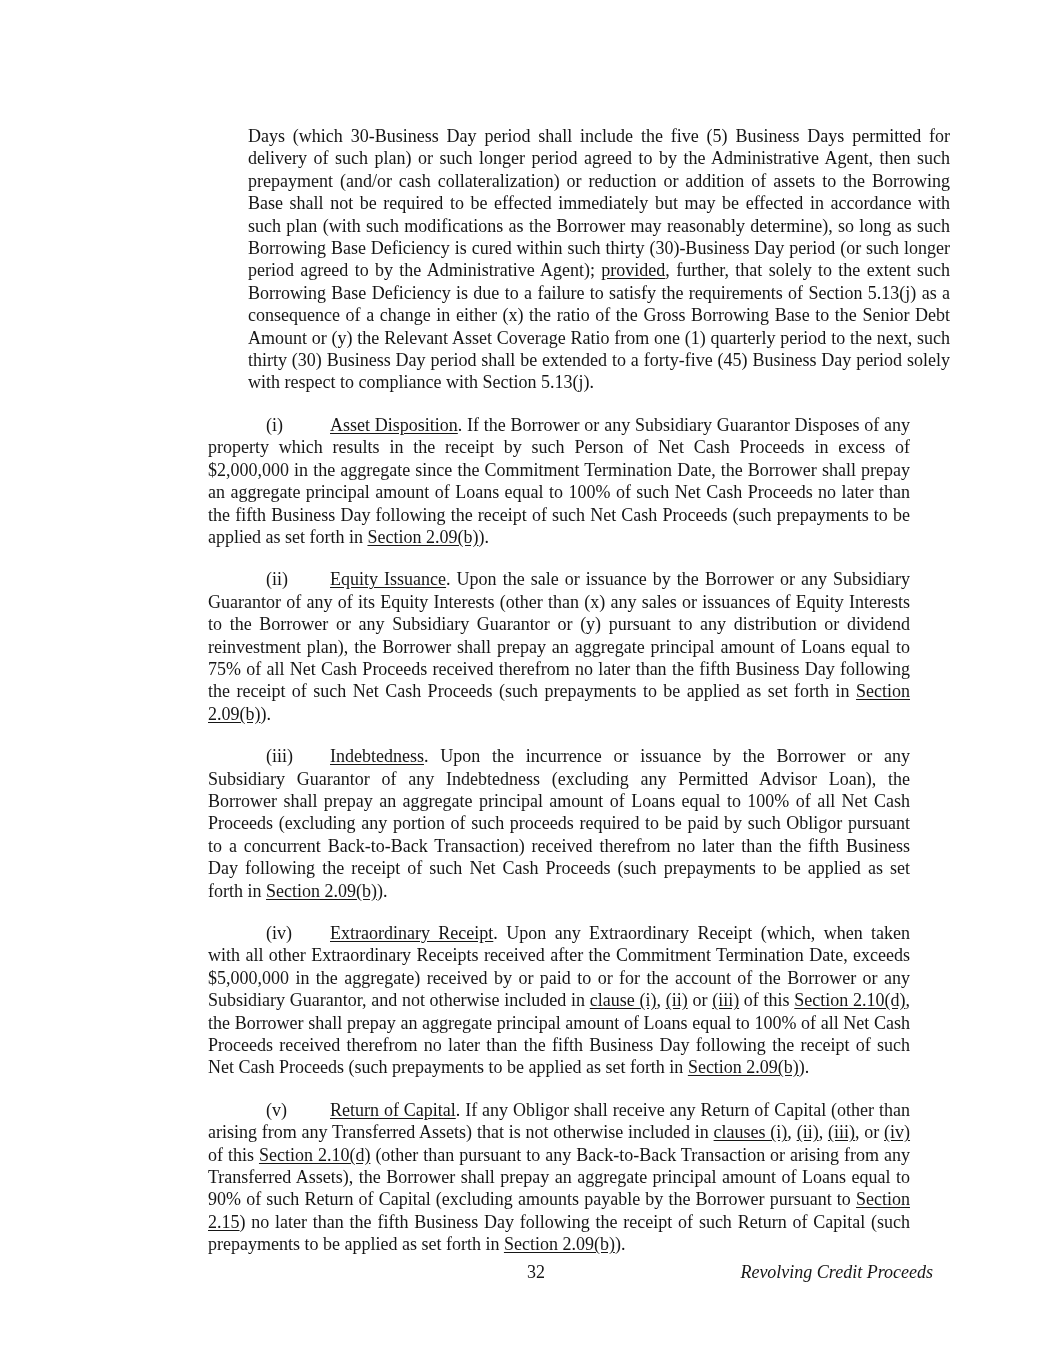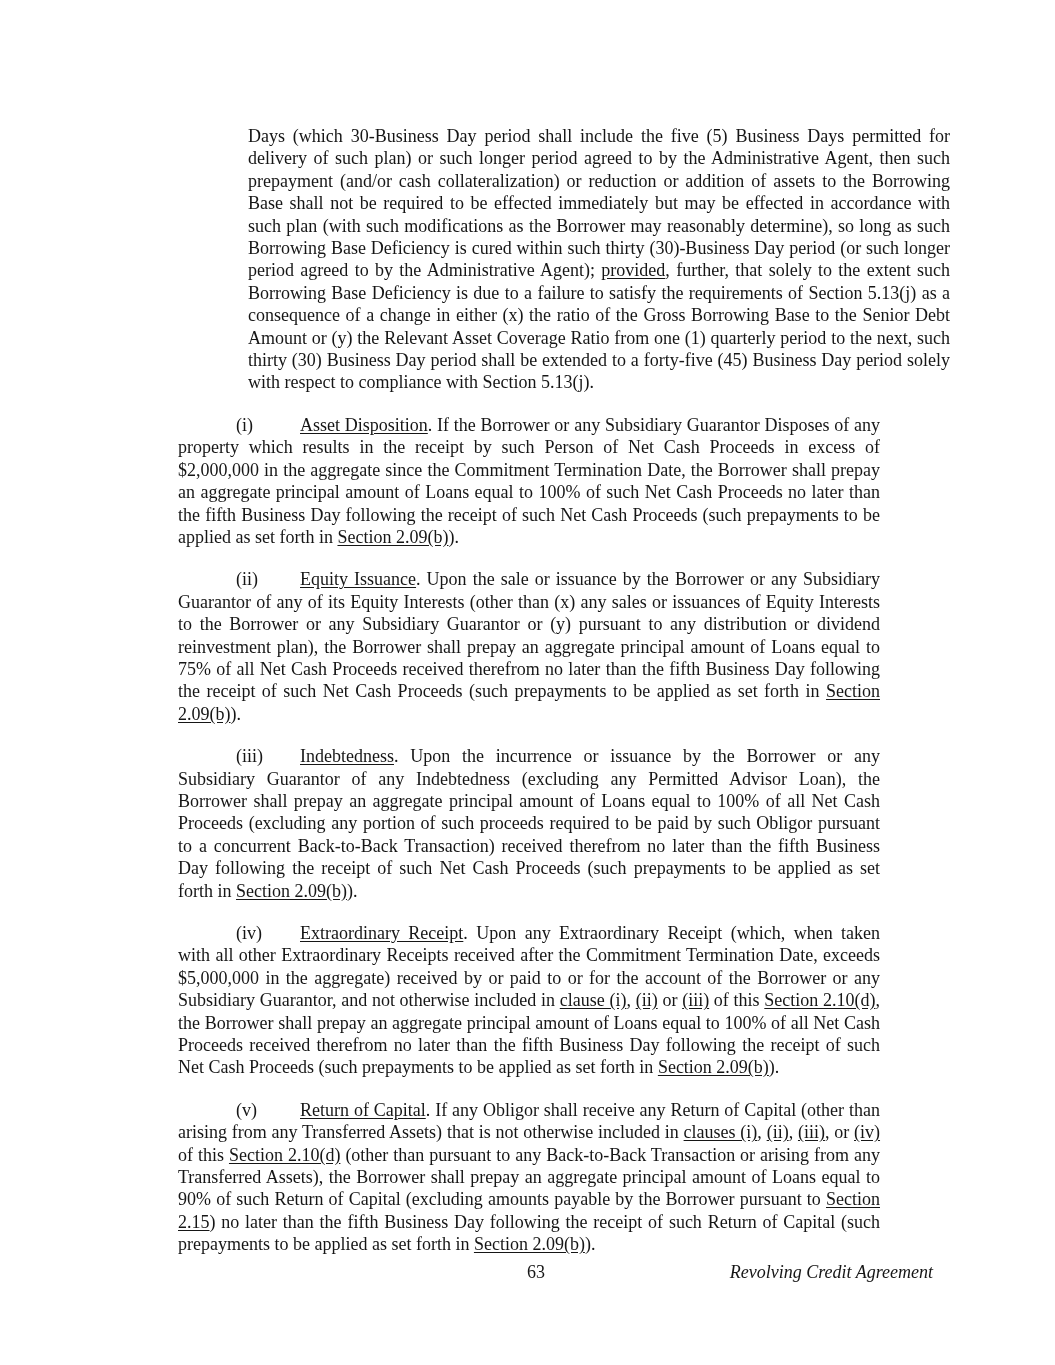--- a/index.html
+++ b/index.html
@@ -12,21 +12,21 @@
   }
   .content {
     position:absolute; left:122px; top:125px; width:828px;
     font-family:"Liberation Serif","DejaVu Serif",serif;
     font-size:18px; line-height:22.4px;
     color:#161616;
     text-align:justify;
   }
   .para { margin:0 0 20px 0; }
   .para.block { margin-left:126px; width:702px; }
-  .para.sub   { margin-left:56px; width:702px; text-indent:58px; }
+  .para.sub   { margin-left:86px; width:702px; text-indent:58px; }
   .para.body-level { text-indent:130px; }
   .clause-label { display:inline-block; text-indent:0; }
   .clause-label.label-sub { width:64px; }
   .clause-label.label-d   { width:61px; }
   .u { text-decoration:underline; text-underline-offset:2px; }
   .footer {
     position:absolute; left:122px; top:1262px; width:828px; height:26px;
     font-family:"Liberation Serif","DejaVu Serif",serif;
     font-size:18px; color:#161616;
   }
@@ -45,16 +45,16 @@
 <div class="page">
   <div class="content">
       <div class="para block"><span>Days (which 30-Business Day period shall include the five (5) Business Days permitted for delivery of such plan) or such longer period agreed to by the Administrative Agent, then such prepayment (and/or cash collateralization) or reduction or addition of assets to the Borrowing Base shall not be required to be effected immediately but may be effected in accordance with such plan (with such modifications as the Borrower may reasonably determine), so long as such Borrowing Base Deficiency is cured within such thirty (30)-Business Day period (or such longer period agreed to by the Administrative Agent); </span><span class="u">provided</span><span>, further, that solely to the extent such Borrowing Base Deficiency is due to a failure to satisfy the requirements of Section 5.13(j) as a consequence of a change in either (x) the ratio of the Gross Borrowing Base to the Senior Debt Amount or (y) the Relevant Asset Coverage Ratio from one (1) quarterly period to the next, such thirty (30) Business Day period shall be extended to a forty-five (45) Business Day period solely with respect to compliance with Section 5.13(j).</span></div>
       <div class="para sub"><span class="clause-label label-sub">(i)</span><span class="u">Asset Disposition</span><span>.  If the Borrower or any Subsidiary Guarantor Disposes of any property which results in the receipt by such Person of Net Cash Proceeds in excess of $2,000,000 in the aggregate since the Commitment Termination Date, the Borrower shall prepay an aggregate principal amount of Loans equal to 100% of such Net Cash Proceeds no later than the fifth Business Day following the receipt of such Net Cash Proceeds (such prepayments to be applied as set forth in </span><span class="u">Section 2.09(b)</span><span>).</span></div>
       <div class="para sub"><span class="clause-label label-sub">(ii)</span><span class="u">Equity Issuance</span><span>.  Upon the sale or issuance by the Borrower or any Subsidiary Guarantor of any of its Equity Interests (other than (x) any sales or issuances of Equity Interests to the Borrower or any Subsidiary Guarantor or (y) pursuant to any distribution or dividend reinvestment plan), the Borrower shall prepay an aggregate principal amount of Loans equal to 75% of all Net Cash Proceeds received therefrom no later than the fifth Business Day following the receipt of such Net Cash Proceeds (such prepayments to be applied as set forth in </span><span class="u">Section 2.09(b)</span><span>).</span></div>
       <div class="para sub"><span class="clause-label label-sub">(iii)</span><span class="u">Indebtedness</span><span>.  Upon the incurrence or issuance by the Borrower or any Subsidiary Guarantor of any Indebtedness (excluding any Permitted Advisor Loan), the Borrower shall prepay an aggregate principal amount of Loans equal to 100% of all Net Cash Proceeds (excluding any portion of such proceeds required to be paid by such Obligor pursuant to a concurrent Back-to-Back Transaction) received therefrom no later than the fifth Business Day following the receipt of such Net Cash Proceeds (such prepayments to be applied as set forth in </span><span class="u">Section 2.09(b)</span><span>).</span></div>
       <div class="para sub"><span class="clause-label label-sub">(iv)</span><span class="u">Extraordinary Receipt</span><span>.  Upon any Extraordinary Receipt (which, when taken with all other Extraordinary Receipts received after the Commitment Termination Date, exceeds $5,000,000 in the aggregate) received by or paid to or for the account of the Borrower or any Subsidiary Guarantor, and not otherwise included in </span><span class="u">clause (i)</span><span>, </span><span class="u">(ii)</span><span> or </span><span class="u">(iii)</span><span> of this </span><span class="u">Section 2.10(d)</span><span>, the Borrower shall prepay an aggregate principal amount of Loans equal to 100% of all Net Cash Proceeds received therefrom no later than the fifth Business Day following the receipt of such Net Cash Proceeds (such prepayments to be applied as set forth in </span><span class="u">Section 2.09(b)</span><span>).</span></div>
       <div class="para sub"><span class="clause-label label-sub">(v)</span><span class="u">Return of Capital</span><span>.  If any Obligor shall receive any Return of Capital (other than arising from any Transferred Assets) that is not otherwise included in </span><span class="u">clauses (i)</span><span>, </span><span class="u">(ii)</span><span>, </span><span class="u">(iii)</span><span>, or </span><span class="u">(iv)</span><span> of this </span><span class="u">Section 2.10(d)</span><span> (other than pursuant to any Back-to-Back Transaction or arising from any Transferred Assets), the Borrower shall prepay an aggregate principal amount of Loans equal to 90% of such Return of Capital (excluding amounts payable by the Borrower pursuant to </span><span class="u">Section 2.15</span><span>) no later than the fifth Business Day following the receipt of such Return of Capital (such prepayments to be applied as set forth in </span><span class="u">Section 2.09(b)</span><span>).</span></div>
     </div>
   <div class="footer">
-    <span class="page-num">63</span>
-    <span class="doc-title">Revolving Credit Agreement</span>
+    <span class="page-num">32</span>
+    <span class="doc-title">Revolving Credit Proceeds</span>
   </div>
 </div>
 
 </body></html>

